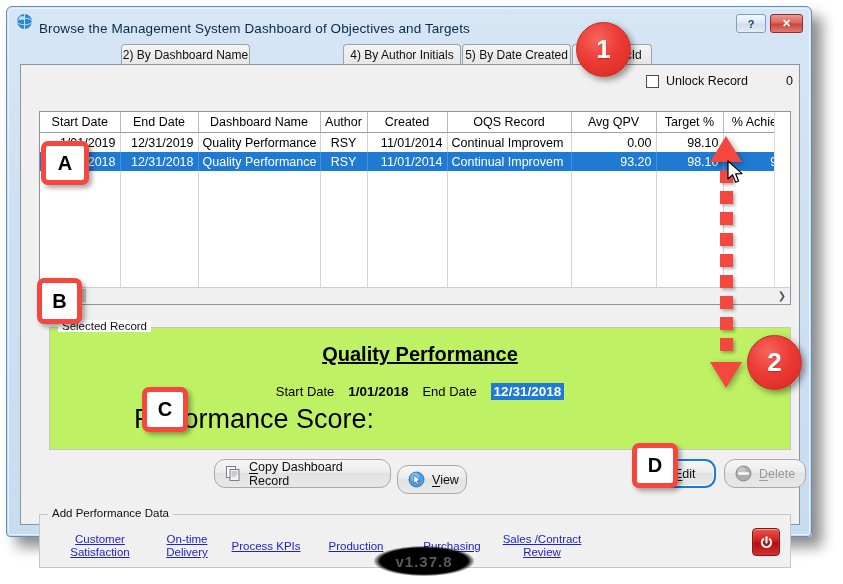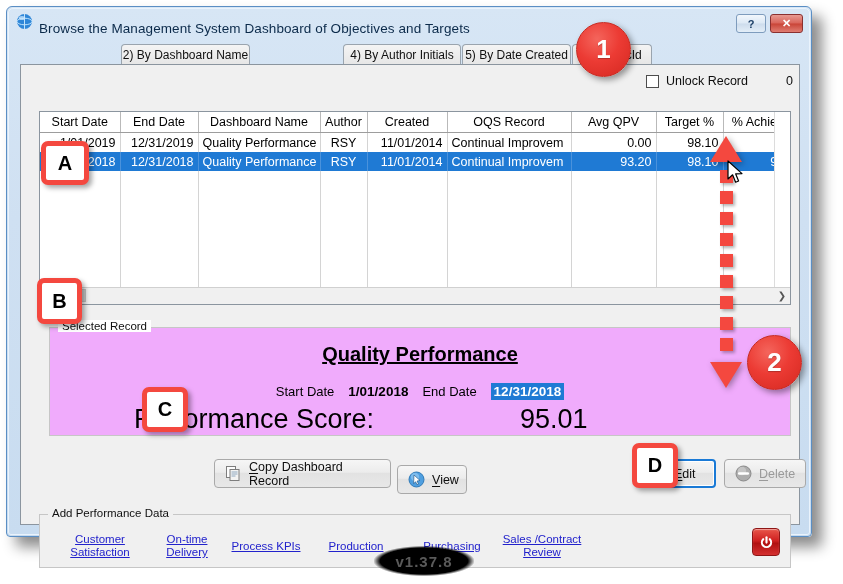--- a/index.html
+++ b/index.html
@@ -260,22 +260,22 @@
   .group-caption {
     position: absolute;
     top: -8px; left: 8px;
     background: #f0f0f0;
     padding: 0 4px;
     font-size: 11.5px;
     color: #101010;
   }
   #selected-record-group {
     left: 28px; top: 262px;
-    width: 742px; height: 109px;
-    background: #f0abfc;
+    width: 742px; height: 123px;
+    background: #bef264;
   }
   #selected-record-group .group-caption { background: #ffffff; }
 
   .sr-title {
     position: absolute;
     left: 0; right: 0; top: 15px;
     text-align: center;
     font-size: 20px;
     font-weight: bold;
     color: #000000;
@@ -310,21 +310,21 @@
     color: #000;
   }
 
   
   .btn {
     position: absolute;
     height: 29px;
     box-sizing: border-box;
     background: linear-gradient(to bottom,#f6f6f6 0%,#ececec 45%,#e2e2e2 50%,#e8e8e8 100%);
     border: 1px solid #a9a9a9;
-    border-radius: 4px;
+    border-radius: 11px;
     display: flex;
     align-items: center;
     gap: 7px;
     padding: 0 10px;
     font-size: 12.5px;
     color: #0d0d0d;
   }
   .btn.focus {
     border: 2px solid #1a7ad6;
     box-shadow: inset 0 0 0 1px #ffffff;
@@ -549,21 +549,20 @@
       <div class="group" id="selected-record-group">
         <span class="group-caption">Selected Record</span>
         <div class="sr-title">Quality Performance</div>
         <div class="sr-dates">
           <span class="sr-lbl">Start Date</span>
           <span class="sr-val">1/01/2018</span>
           <span class="sr-lbl">End Date</span>
           <span class="sr-val hl">12/31/2018</span>
         </div>
         <div class="sr-score">Performance Score:</div>
-        <div class="sr-score-val">95.01</div>
       </div>
 
       <div class="btn" style="left:193px; top:394px; width:177px;">
         <svg class="ico" viewBox="0 0 17 17">
           <rect x="1.5" y="1.5" width="9" height="11" fill="#fdfdfd" stroke="#7d7d7d"></rect>
           <rect x="5" y="4.5" width="9" height="11" fill="#f3f3f3" stroke="#7d7d7d"></rect>
           <path d="M6.5 7h6 M6.5 9h6 M6.5 11h4" stroke="#8fa8c0" stroke-width="1"></path>
         </svg>
         <span><u>C</u>opy Dashboard Record</span>
       </div>

